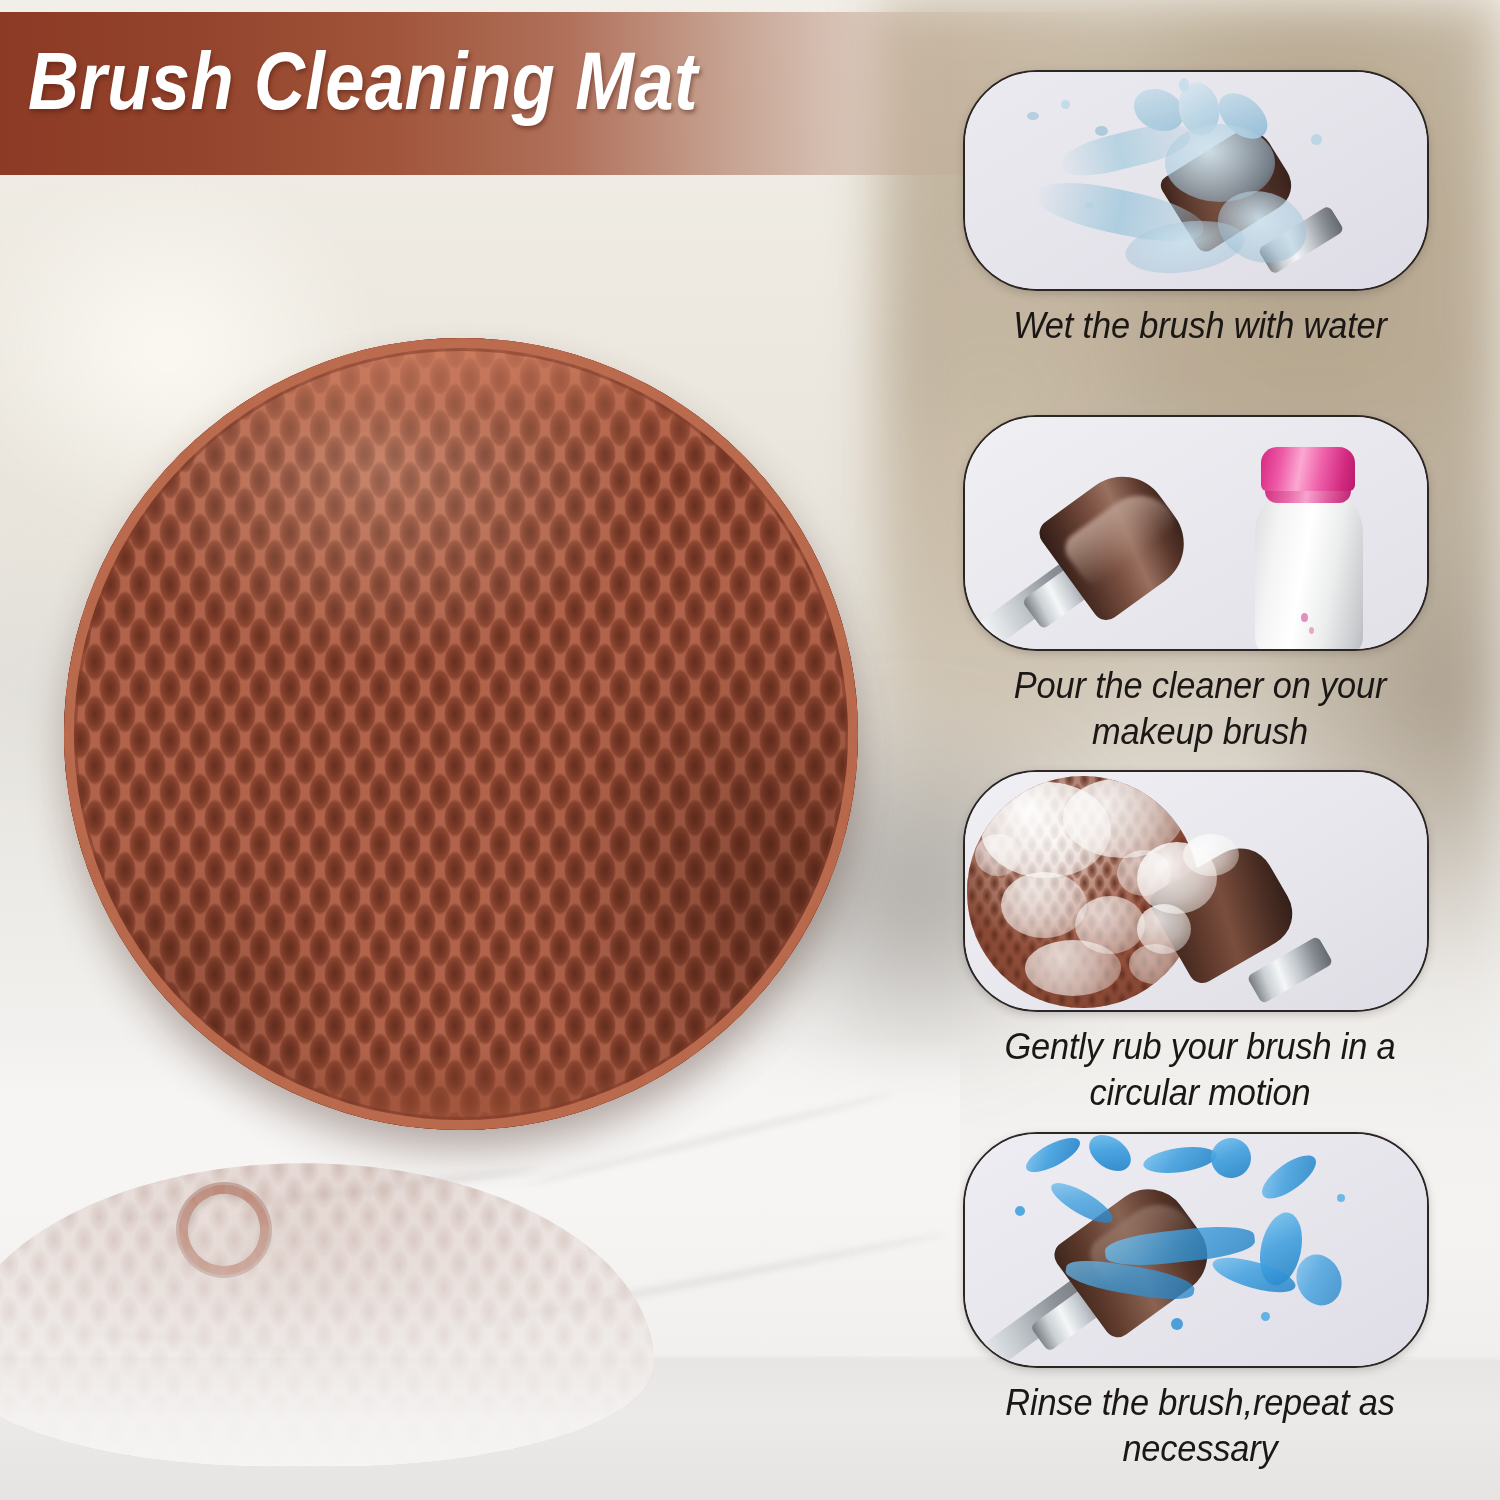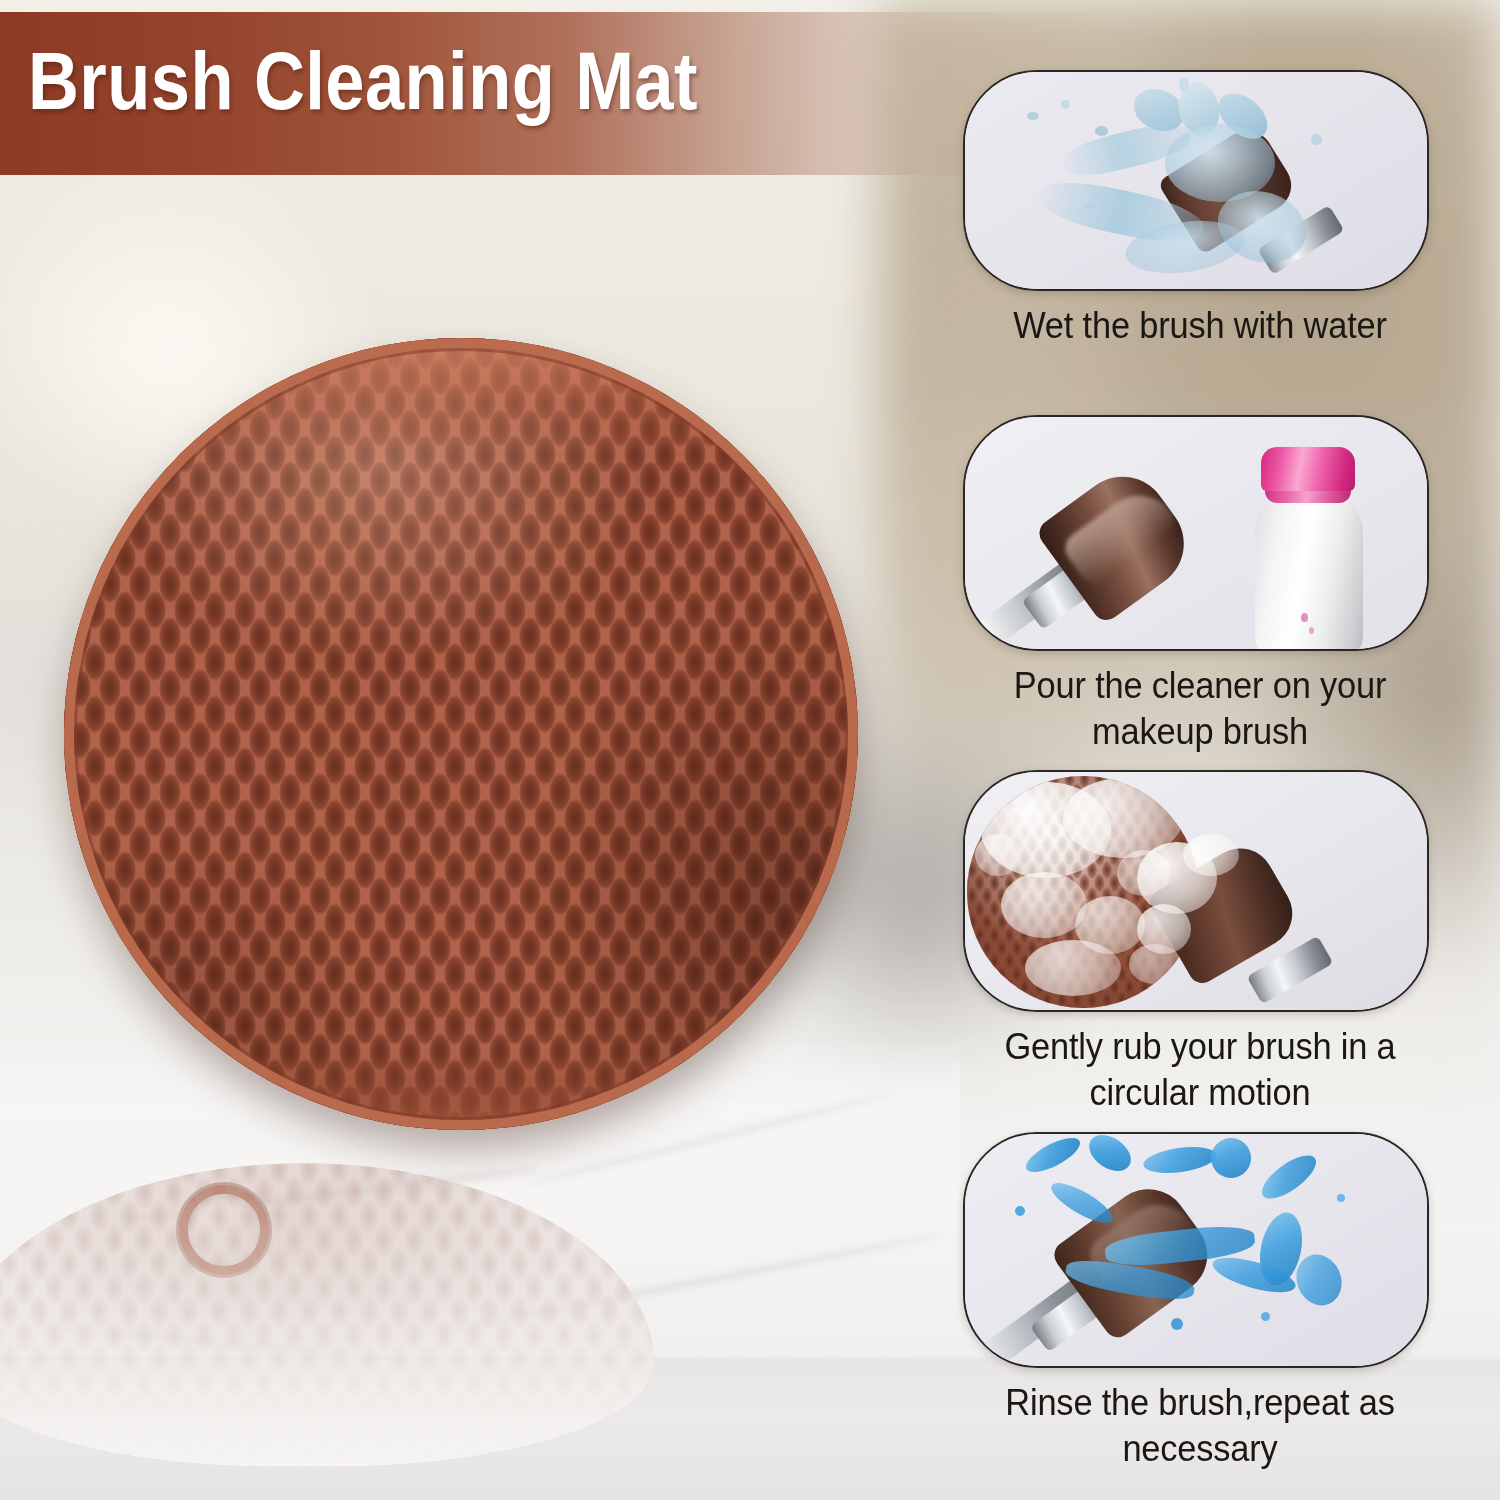--- a/index.html
+++ b/index.html
@@ -2,21 +2,21 @@
 <html><head>
 <meta charset="utf-8">
 <title>Brush Cleaning Mat</title>
 <style>
   html,body{margin:0;padding:0;}
   body{
     width:1500px;height:1500px;
     font-family:"Liberation Sans", sans-serif;
     overflow:hidden;background:#efece7;
   }
-  #stage{position:relative;width:1500px;height:1500px;overflow:hidden;}
+  #stage{position:relative;width:1500px;height:1500px;overflow:hidden;font-style:italic;}
 
   
   .bg-base{
     position:absolute;inset:0;
     background:
       linear-gradient(180deg,#f2efe8 0%,#eeeae2 18%,#e9e5dc 34%,#e6e3dc 46%,#eceae6 58%,#f2f1ef 70%,#f4f3f2 82%,#eceaea 100%);
   }
   .bg-bokeh-right{
     position:absolute;left:880px;top:0;width:620px;height:1120px;
     background:

